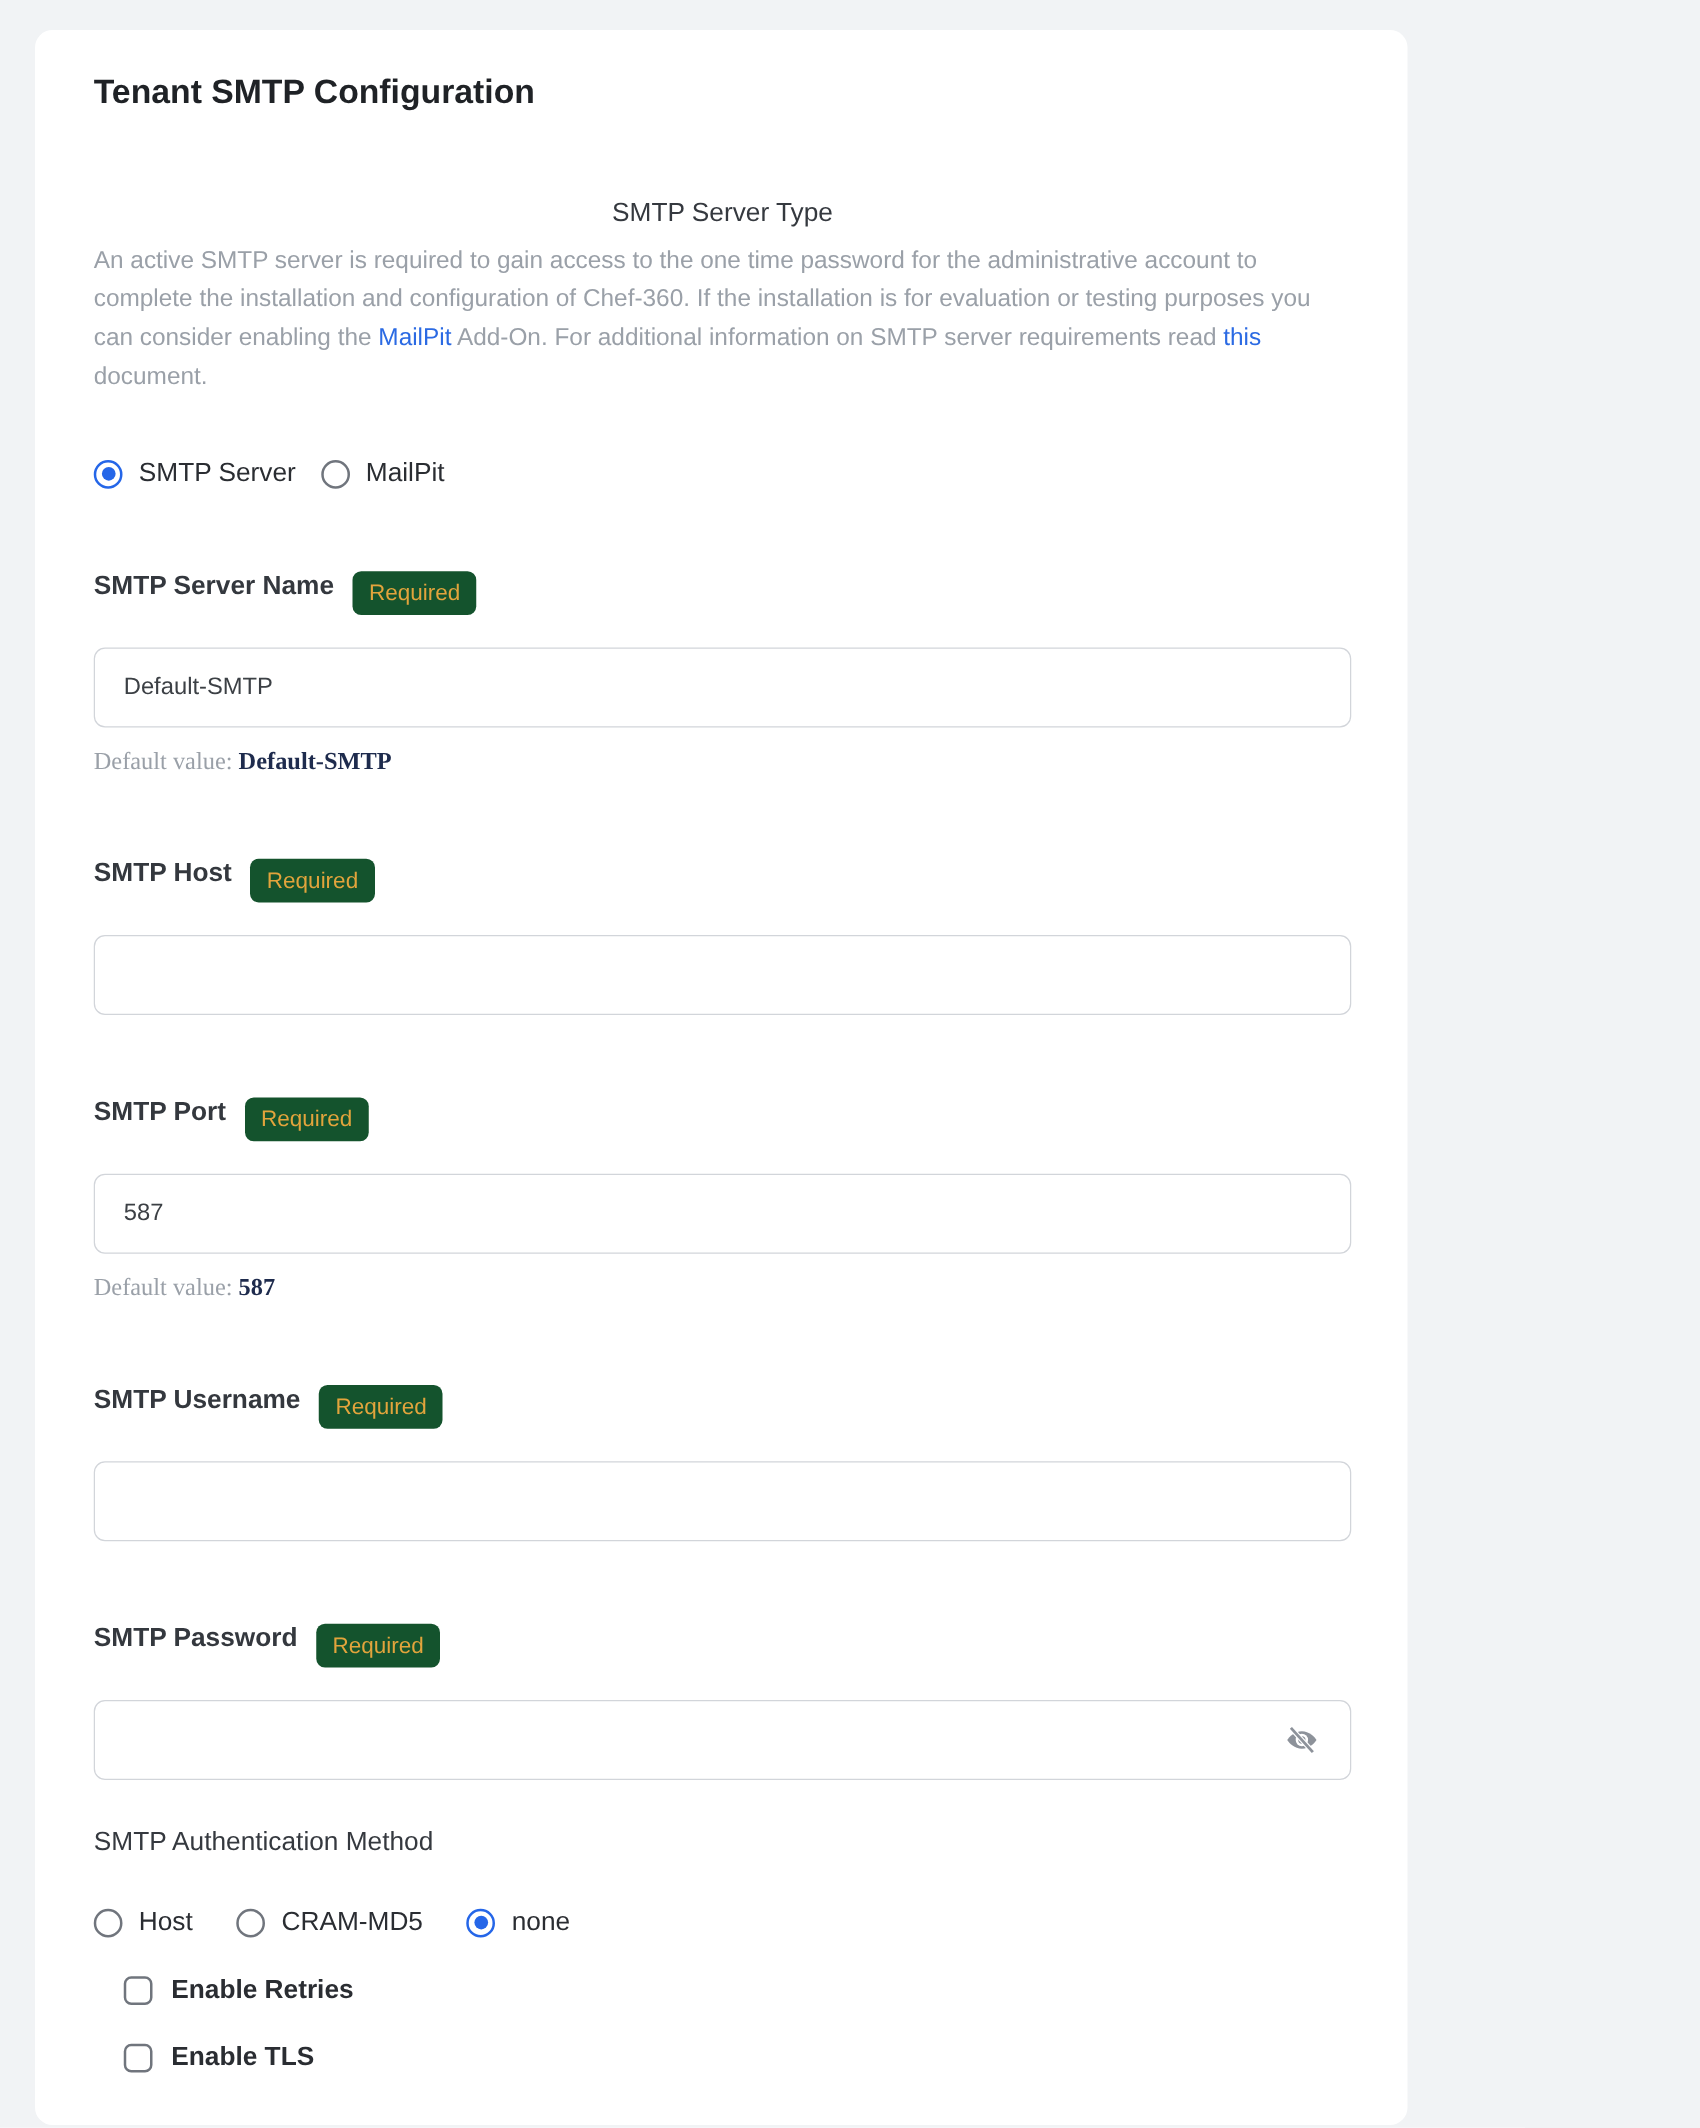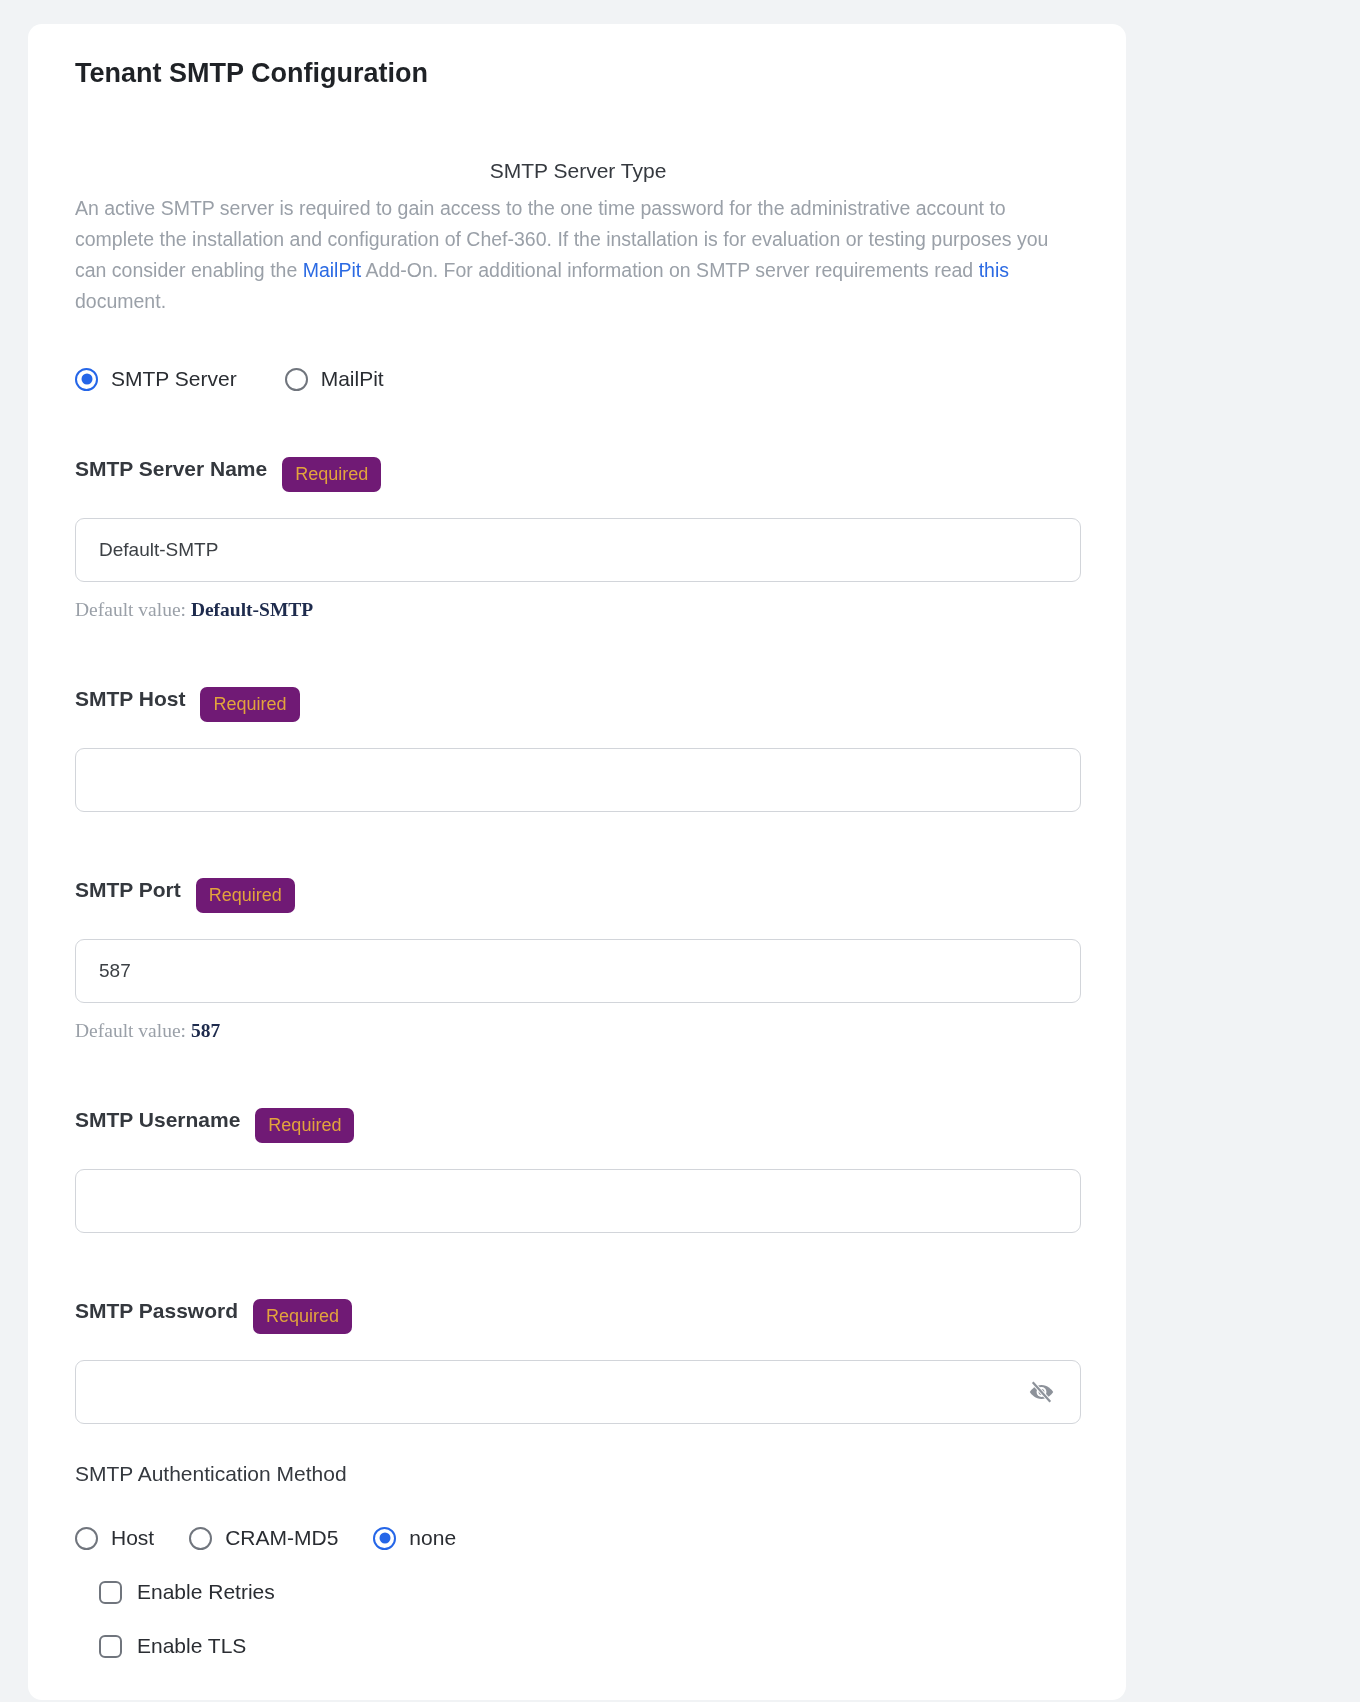--- a/index.html
+++ b/index.html
@@ -44,21 +44,21 @@
   }
   .link {
     color: #2b6ae3;
     text-decoration: none;
     cursor: pointer;
   }
   .radio-row {
     margin-top: 50px;
     display: flex;
     align-items: center;
-    gap: 48px;
+    gap: 20px;
   }
   .radio-item {
     display: flex;
     align-items: center;
     gap: 13px;
     cursor: pointer;
     font-size: 21px;
     font-weight: 500;
     color: #2a2d32;
   }
@@ -93,21 +93,21 @@
     display: flex;
     align-items: flex-start;
     gap: 15px;
   }
   .field-label {
     font-size: 21px;
     font-weight: 600;
     color: #34383e;
   }
   .badge {
-    background: #701a75;
+    background: #14532d;
     color: #e2a43c;
     font-size: 18px;
     font-weight: 400;
     padding: 7px 13px;
     border-radius: 7px;
   }
   .text-input {
     display: block;
     margin-top: 26px;
     width: 100%;
@@ -162,21 +162,21 @@
     align-items: center;
     gap: 35px;
   }
   .check-row {
     margin-top: 30px;
     display: flex;
     align-items: center;
     gap: 15px;
     cursor: pointer;
     font-size: 21px;
-    font-weight: 400;
+    font-weight: 700;
     color: #2a2d32;
     padding-left: 24px;
   }
   .checkbox {
     width: 23px;
     height: 23px;
     border: 2px solid #70757d;
     border-radius: 6px;
     background: #ffffff;
     box-sizing: border-box;

